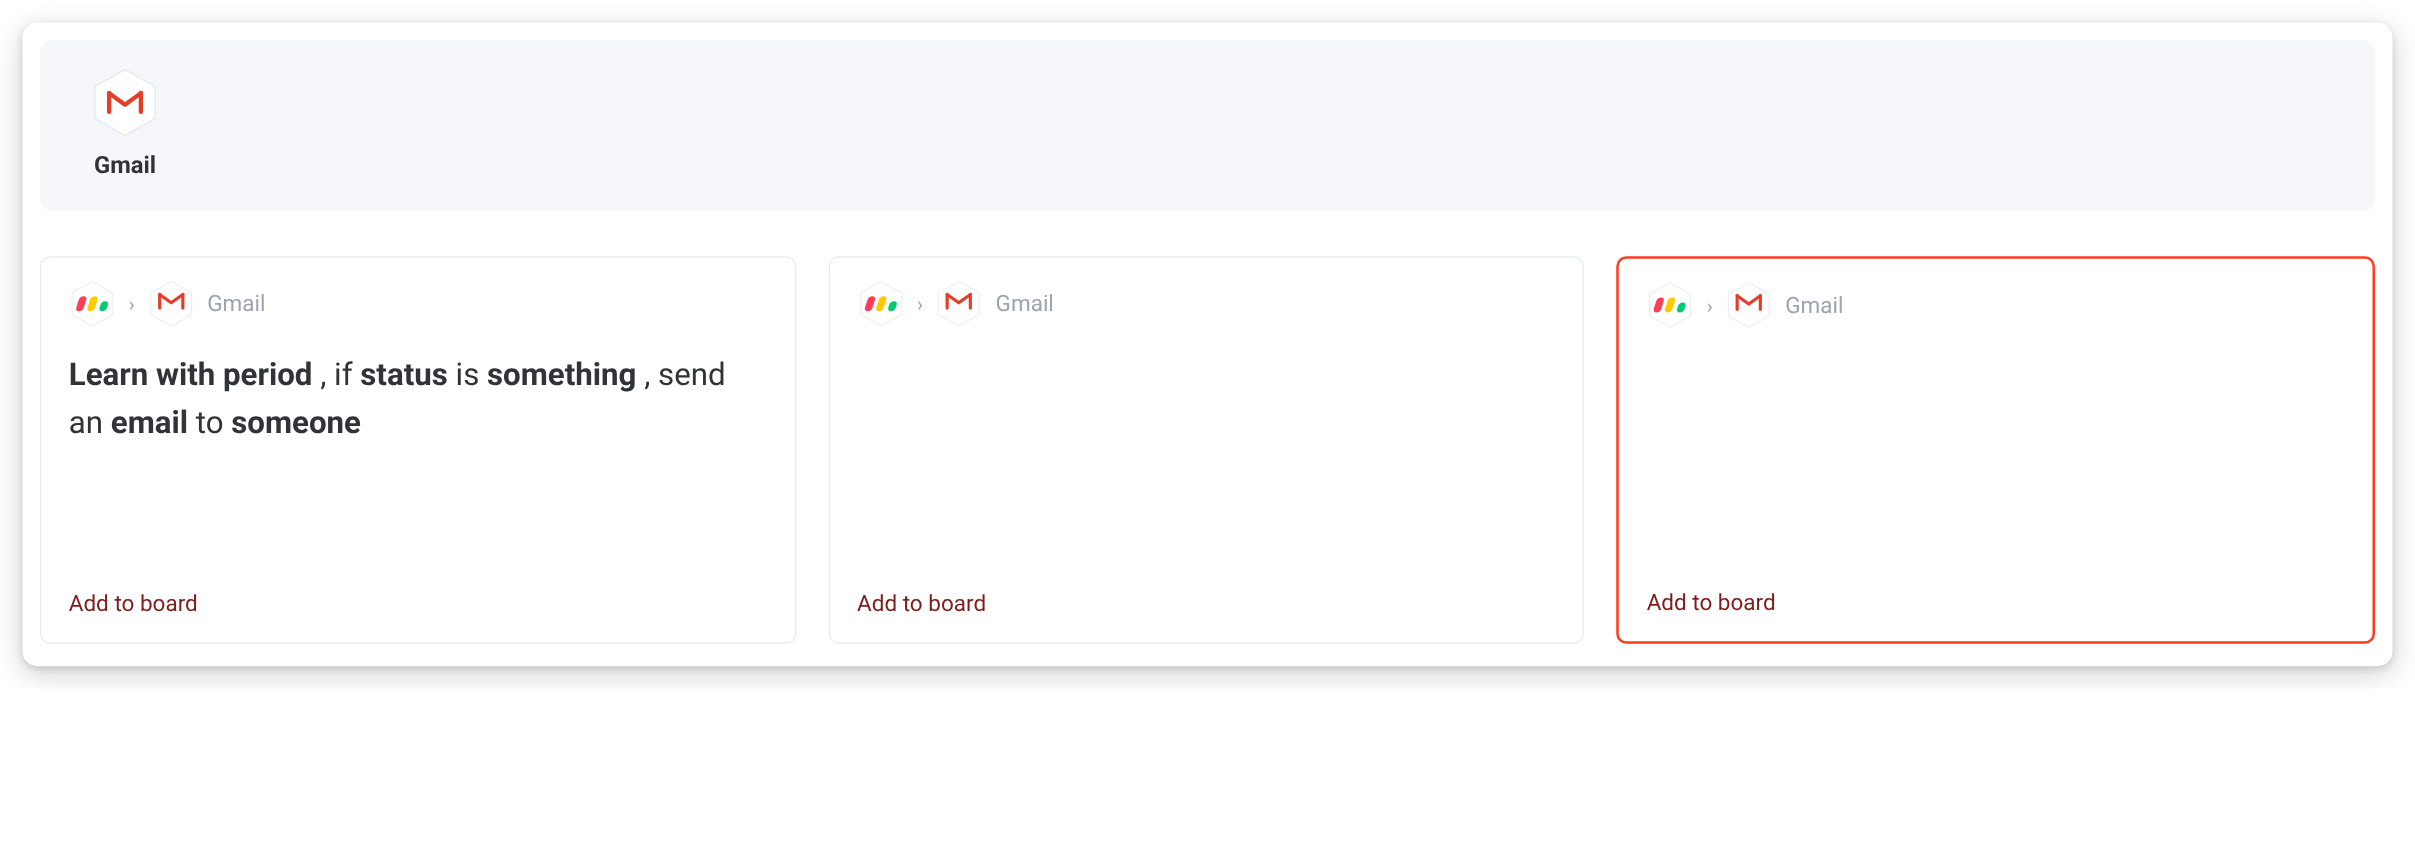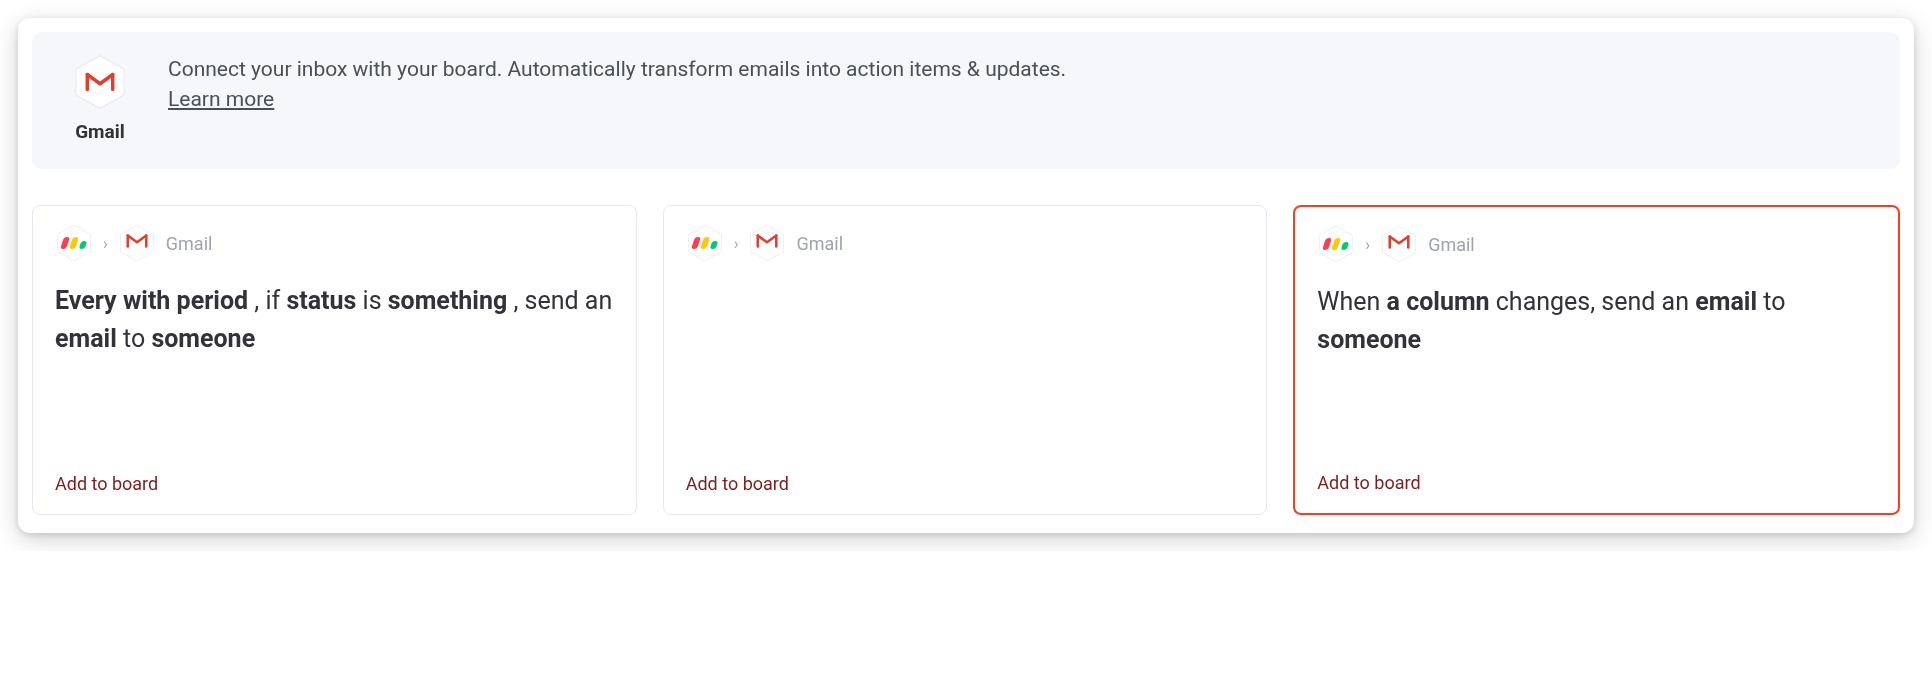--- a/index.html
+++ b/index.html
@@ -123,23 +123,20 @@
             <polygon points="50,3 93,27 93,73 50,97 7,73 7,27" fill="#ffffff" stroke="#e6e9ef" stroke-width="2"></polygon>
           </svg>
         <svg class="glyph gmail-m" viewBox="0 0 52 38">
           <path d="M4 6 L26 22 L48 6" fill="none" stroke="#e33e2b" stroke-width="6" stroke-linecap="round" stroke-linejoin="round"></path>
           <path d="M4 6 V32" stroke="#e33e2b" stroke-width="6" stroke-linecap="round"></path>
           <path d="M48 6 V32" stroke="#e33e2b" stroke-width="6" stroke-linecap="round"></path>
         </svg>
       </div>
       <div class="app-label">Gmail</div>
     </div>
-    <div class="desc">
-      <span>Connect your inbox with your board. Automatically transform emails into action items &amp; updates. </span><a>Learn more</a>
-    </div>
   </div>
 
   <div class="cards" id="cards">
       <div class="card">
         <div class="crumbs">
           <div class="hex hex-sm">
     <svg class="hexbg" viewBox="0 0 100 100">
               <polygon points="50,3 93,27 93,73 50,97 7,73 7,27" fill="#ffffff" stroke="#e6e9ef" stroke-width="2"></polygon>
             </svg>
     <div class="glyph">
@@ -156,21 +153,21 @@
               <polygon points="50,3 93,27 93,73 50,97 7,73 7,27" fill="#ffffff" stroke="#e6e9ef" stroke-width="2"></polygon>
             </svg>
     <div class="glyph"><svg class="gmail-m-sm" viewBox="0 0 52 38">
   <path d="M4 6 L26 22 L48 6" fill="none" stroke="#e33e2b" stroke-width="6" stroke-linecap="round" stroke-linejoin="round"></path>
   <path d="M4 6 V32" stroke="#e33e2b" stroke-width="6" stroke-linecap="round"></path>
   <path d="M48 6 V32" stroke="#e33e2b" stroke-width="6" stroke-linecap="round"></path>
 </svg></div>
   </div>
           <span class="svc">Gmail</span>
         </div>
-        <div class="recipe"><b>Every</b> <b>with period</b> , if <b>status</b>  is <b>something</b> , send an  <b>email</b>  to <b>someone</b></div>
+        <div class="recipe"><b>Learn</b> <b>with period</b> , if <b>status</b>  is <b>something</b> , send an  <b>email</b>  to <b>someone</b></div>
         <div class="spacer"></div>
         <div class="add">Add to board</div>
       </div>
       <div class="card">
         <div class="crumbs">
           <div class="hex hex-sm">
     <svg class="hexbg" viewBox="0 0 100 100">
               <polygon points="50,3 93,27 93,73 50,97 7,73 7,27" fill="#ffffff" stroke="#e6e9ef" stroke-width="2"></polygon>
             </svg>
     <div class="glyph">
@@ -217,19 +214,18 @@
               <polygon points="50,3 93,27 93,73 50,97 7,73 7,27" fill="#ffffff" stroke="#e6e9ef" stroke-width="2"></polygon>
             </svg>
     <div class="glyph"><svg class="gmail-m-sm" viewBox="0 0 52 38">
   <path d="M4 6 L26 22 L48 6" fill="none" stroke="#e33e2b" stroke-width="6" stroke-linecap="round" stroke-linejoin="round"></path>
   <path d="M4 6 V32" stroke="#e33e2b" stroke-width="6" stroke-linecap="round"></path>
   <path d="M48 6 V32" stroke="#e33e2b" stroke-width="6" stroke-linecap="round"></path>
 </svg></div>
   </div>
           <span class="svc">Gmail</span>
         </div>
-        <div class="recipe">When  <b>a column</b>  changes, send an <b>email</b>  to <b>someone</b></div>
         <div class="spacer"></div>
         <div class="add">Add to board</div>
       </div>
     </div>
 
 </div>
 
 </body></html>

